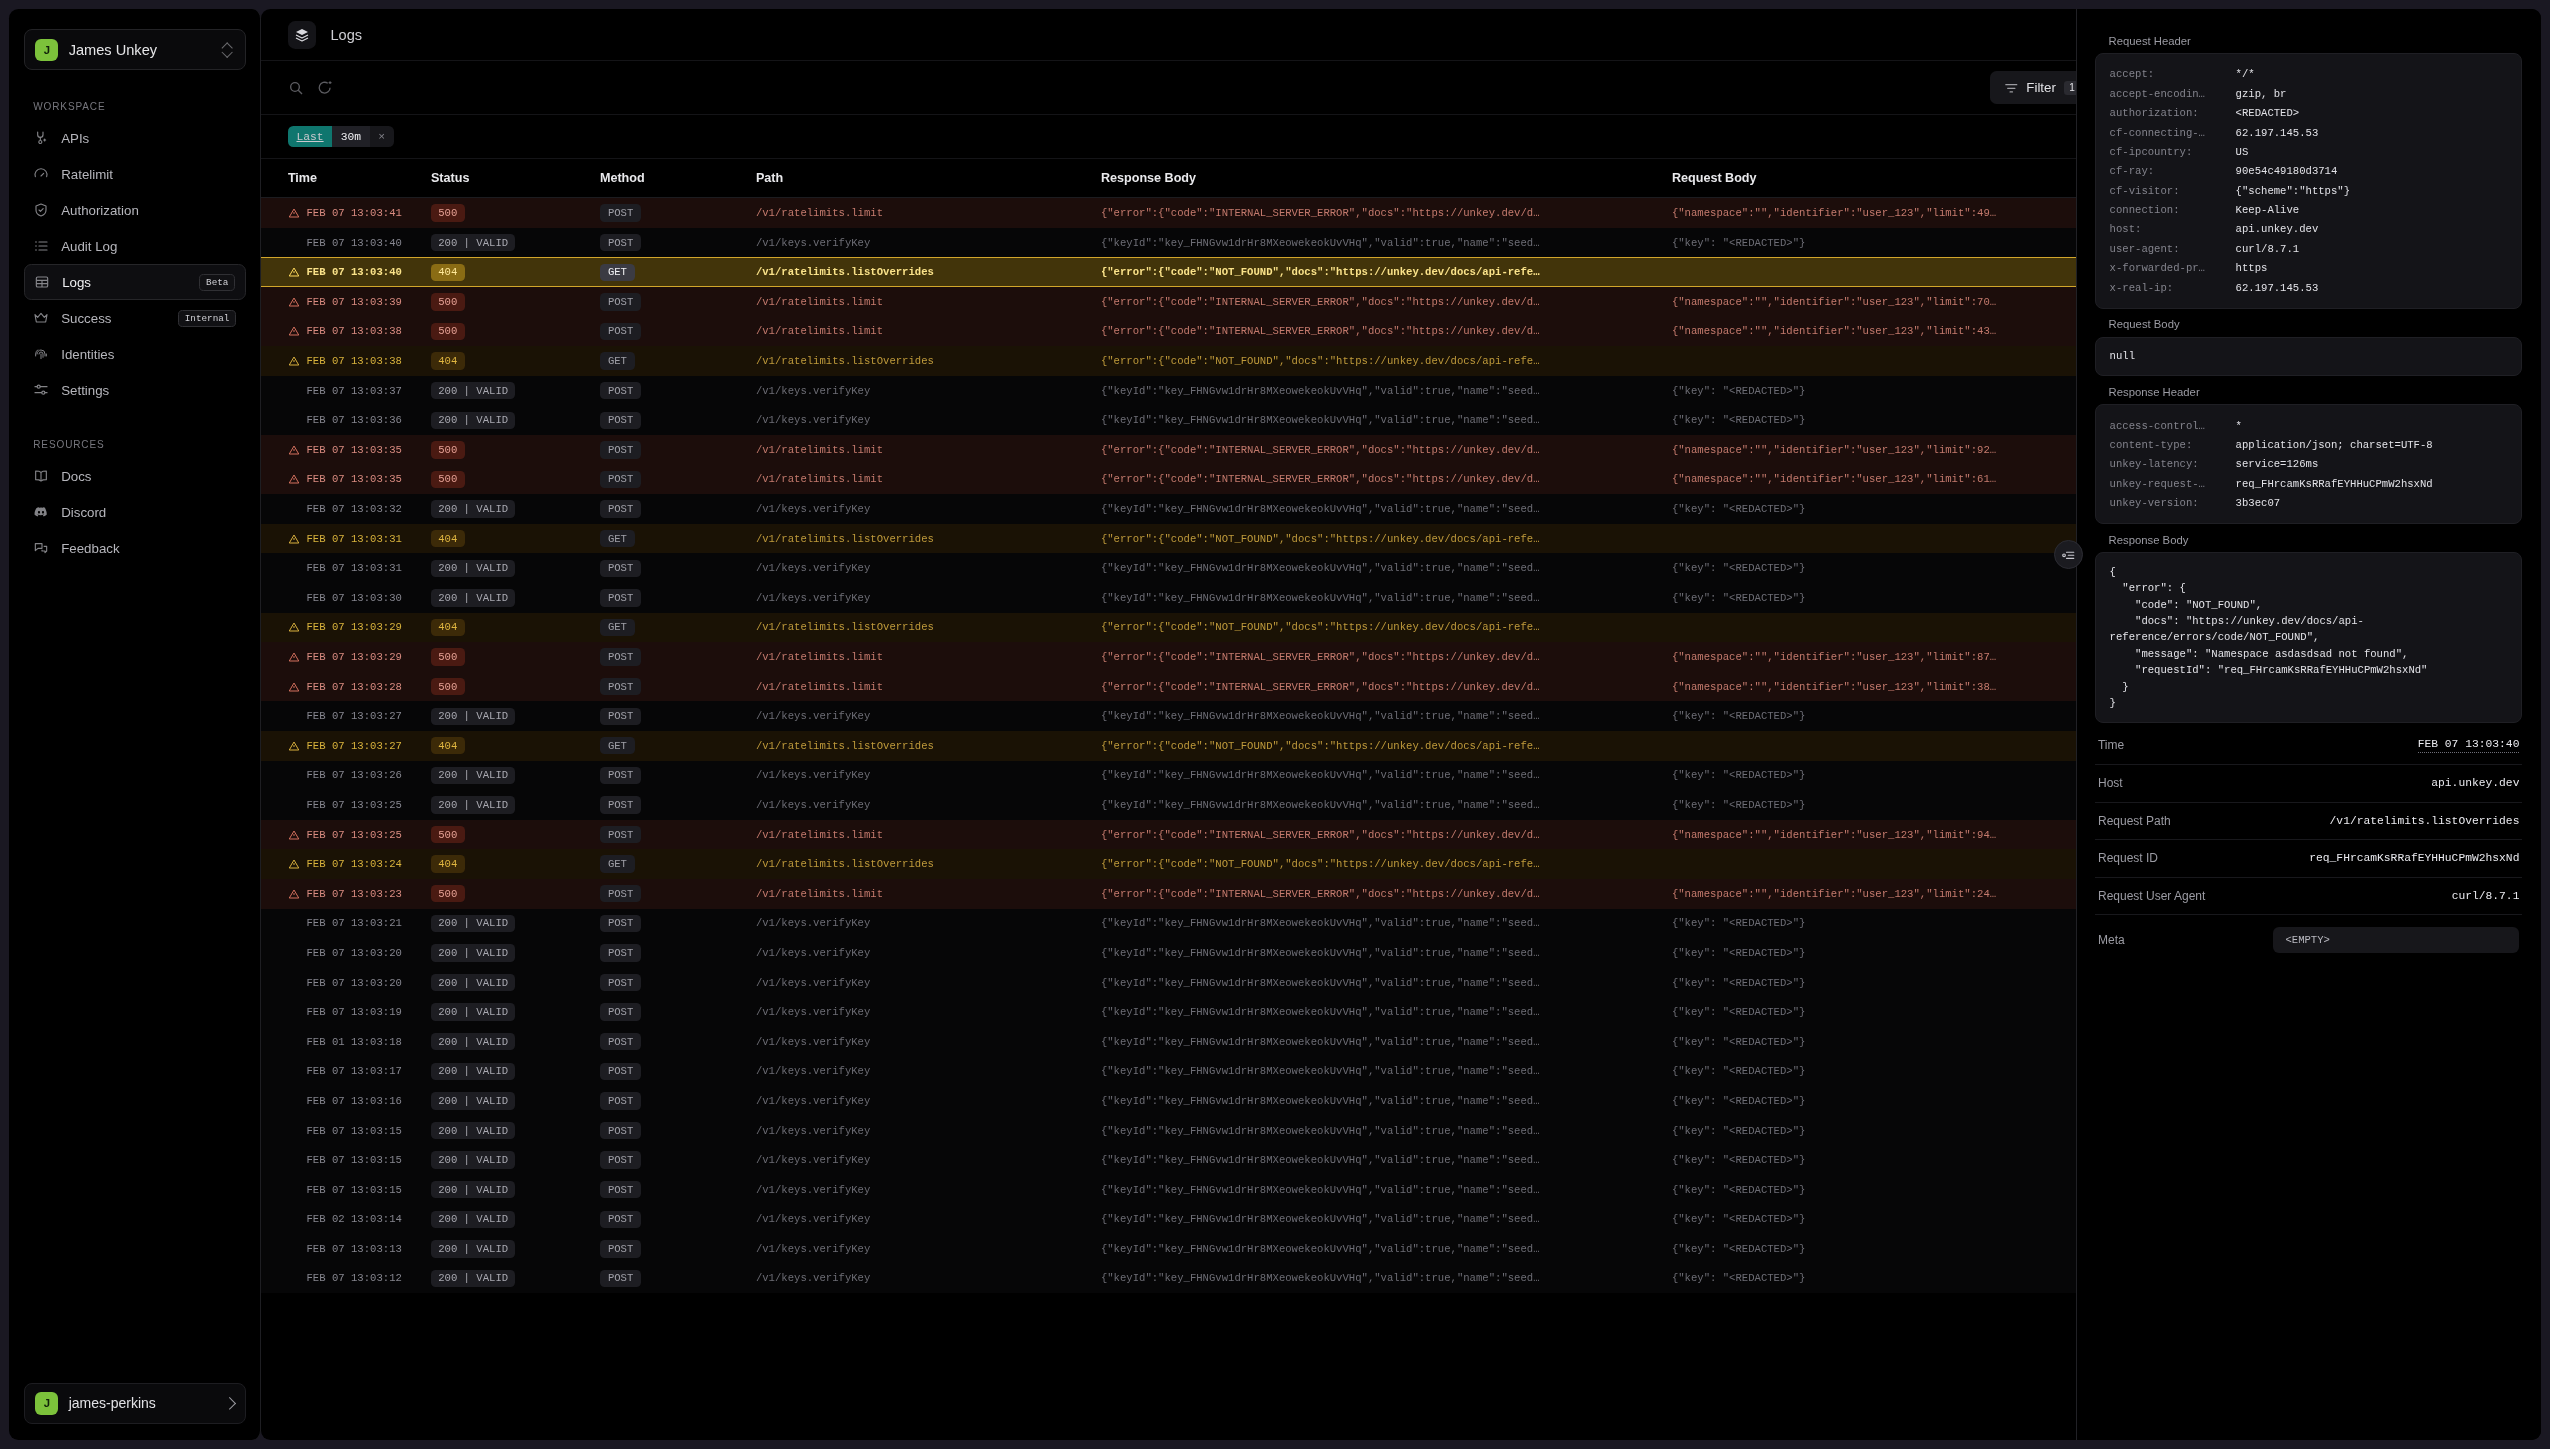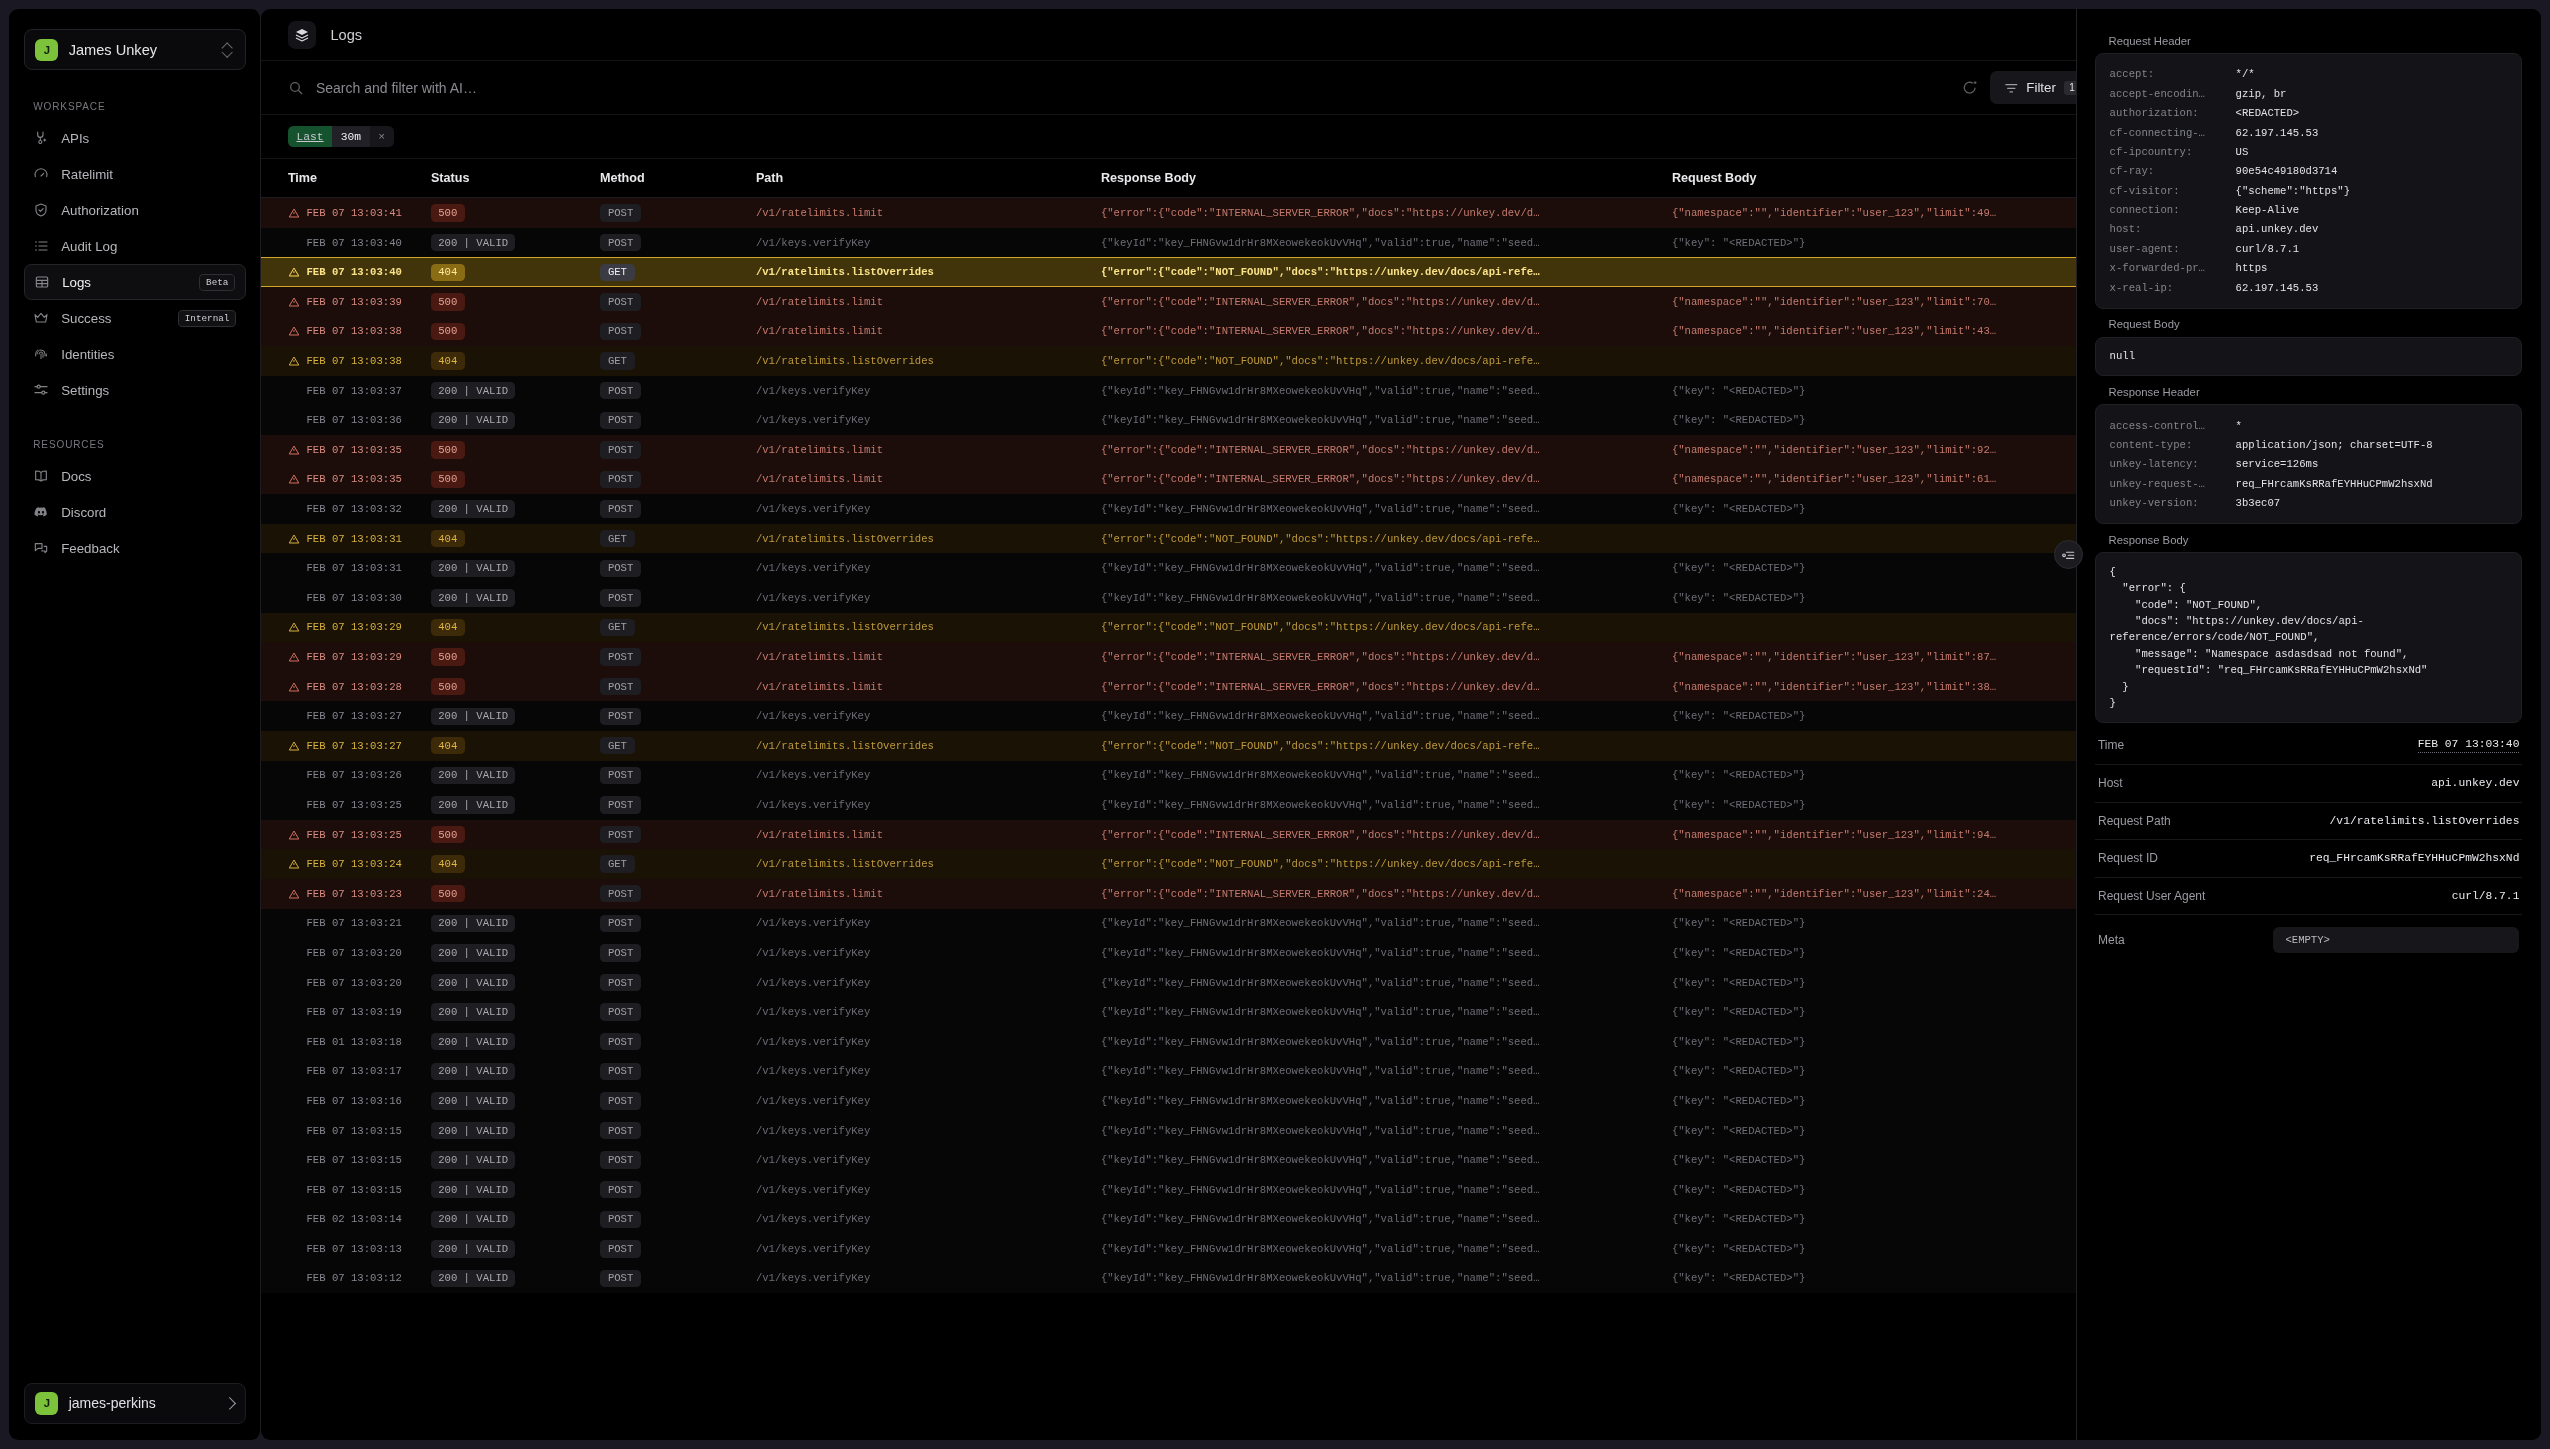--- a/index.html
+++ b/index.html
@@ -122,21 +122,21 @@
   .right-tools { display: flex; align-items: center; gap: 22.6px; margin-left: 17.3px;}
   .plainbtn { display: flex; align-items: center; gap: 8px; cursor: pointer; }
   .plainbtn .tbtn-label { font-weight: 600; }
 
   .chipbar {
     height: 44px; flex: 0 0 44px; display: flex; align-items: center;
     padding: 0 26.6px; gap: 10.6px; border-bottom: 0.7px solid #141417;
   }
   .chip { display: flex; align-items: stretch; border-radius: 5.3px; overflow: hidden; font-family: "Liberation Mono", monospace; }
   .chip > div { padding: 4.6px 8.6px; font-size: 11.3px; display: flex; align-items: center; }
-  .chip-k { background: #14532d; color: #c9c9cf; text-decoration: underline; }
+  .chip-k { background: #0f766e; color: #c9c9cf; text-decoration: underline; }
   .chip-v { background: #202026; color: #f0f0f3; }
   .chip-x { background: #17171b; color: #84848b; cursor: pointer; }
   .kbd-area { margin-left: auto; display: flex; align-items: center; gap: 12px; }
   .kbd-txt { font-size: 12px; color: #7e7e86; }
   .kbd {
     font-size: 10px; color: #b4b4bb; border: 0.7px solid #2b2b31;
     border-radius: 4px; padding: 2.7px 6px; background: #121215;
     font-family: "Liberation Sans", sans-serif;
   }
   .kbd-sep { width:0.7px; height: 14.6px; background:#2a2a30; }
@@ -405,21 +405,20 @@
       </div>
       <div class="page-title">Logs</div>
     </div>
 
     <div class="filterbar">
       <div class="search-wrap">
         <svg class="search-ico" viewBox="0 0 24 24" fill="none" stroke="#9a9aa2" stroke-width="2">
           <circle cx="10.5" cy="10.5" r="6.5"></circle>
             <path d="M15.4 15.4L21 21"></path>
         </svg>
-        <input class="search-input" type="text" placeholder="Search and filter with AI…" style="">
         <svg class="ai-ico" viewBox="0 0 24 24" fill="none" stroke="#9a9aa2" stroke-width="1.8">
           <path d="M19.5 12a7.5 7.5 0 1 1-3.2-6.1"></path>
             <path d="M19.5 3v4M17.5 5h4" stroke-width="1.6"></path>
         </svg>
       </div>
 
       <div class="tbtn">
         <svg class="tbtn-ico" viewBox="0 0 24 24" fill="none" stroke="#cfcfd4" stroke-width="2" stroke-linecap="round">
           <path d="M3 6h18M6 12h12M10 18h4"></path>
         </svg>

